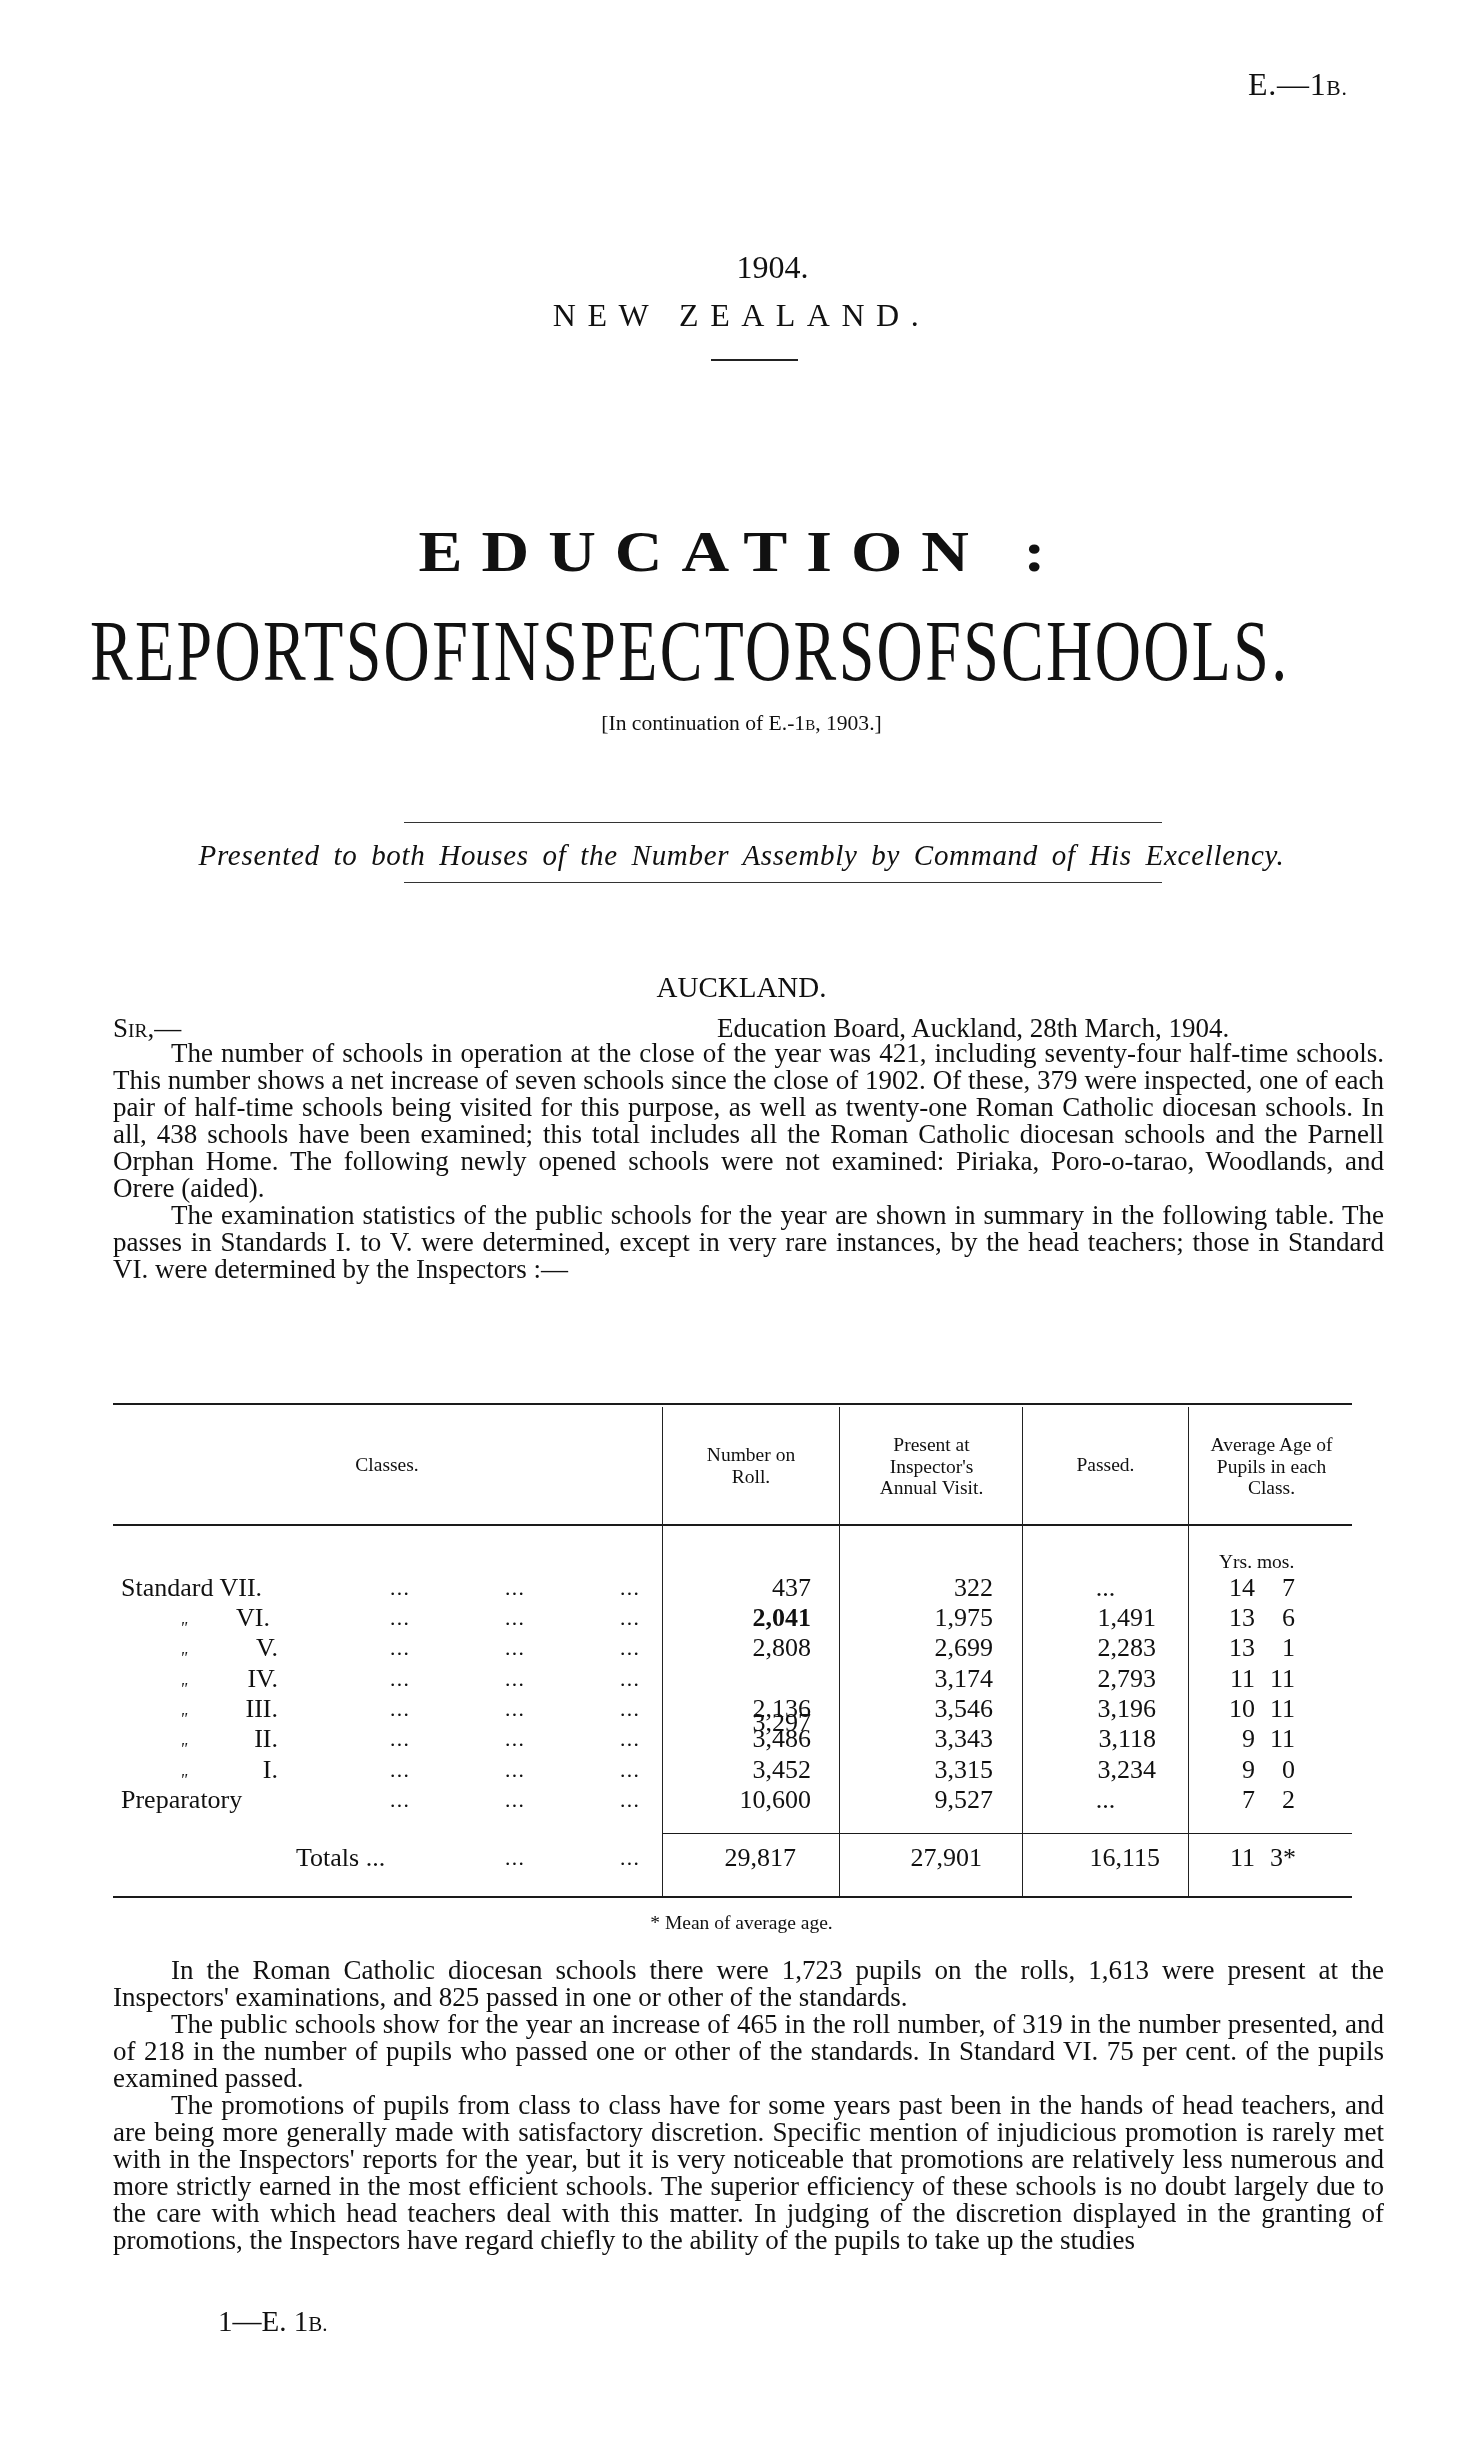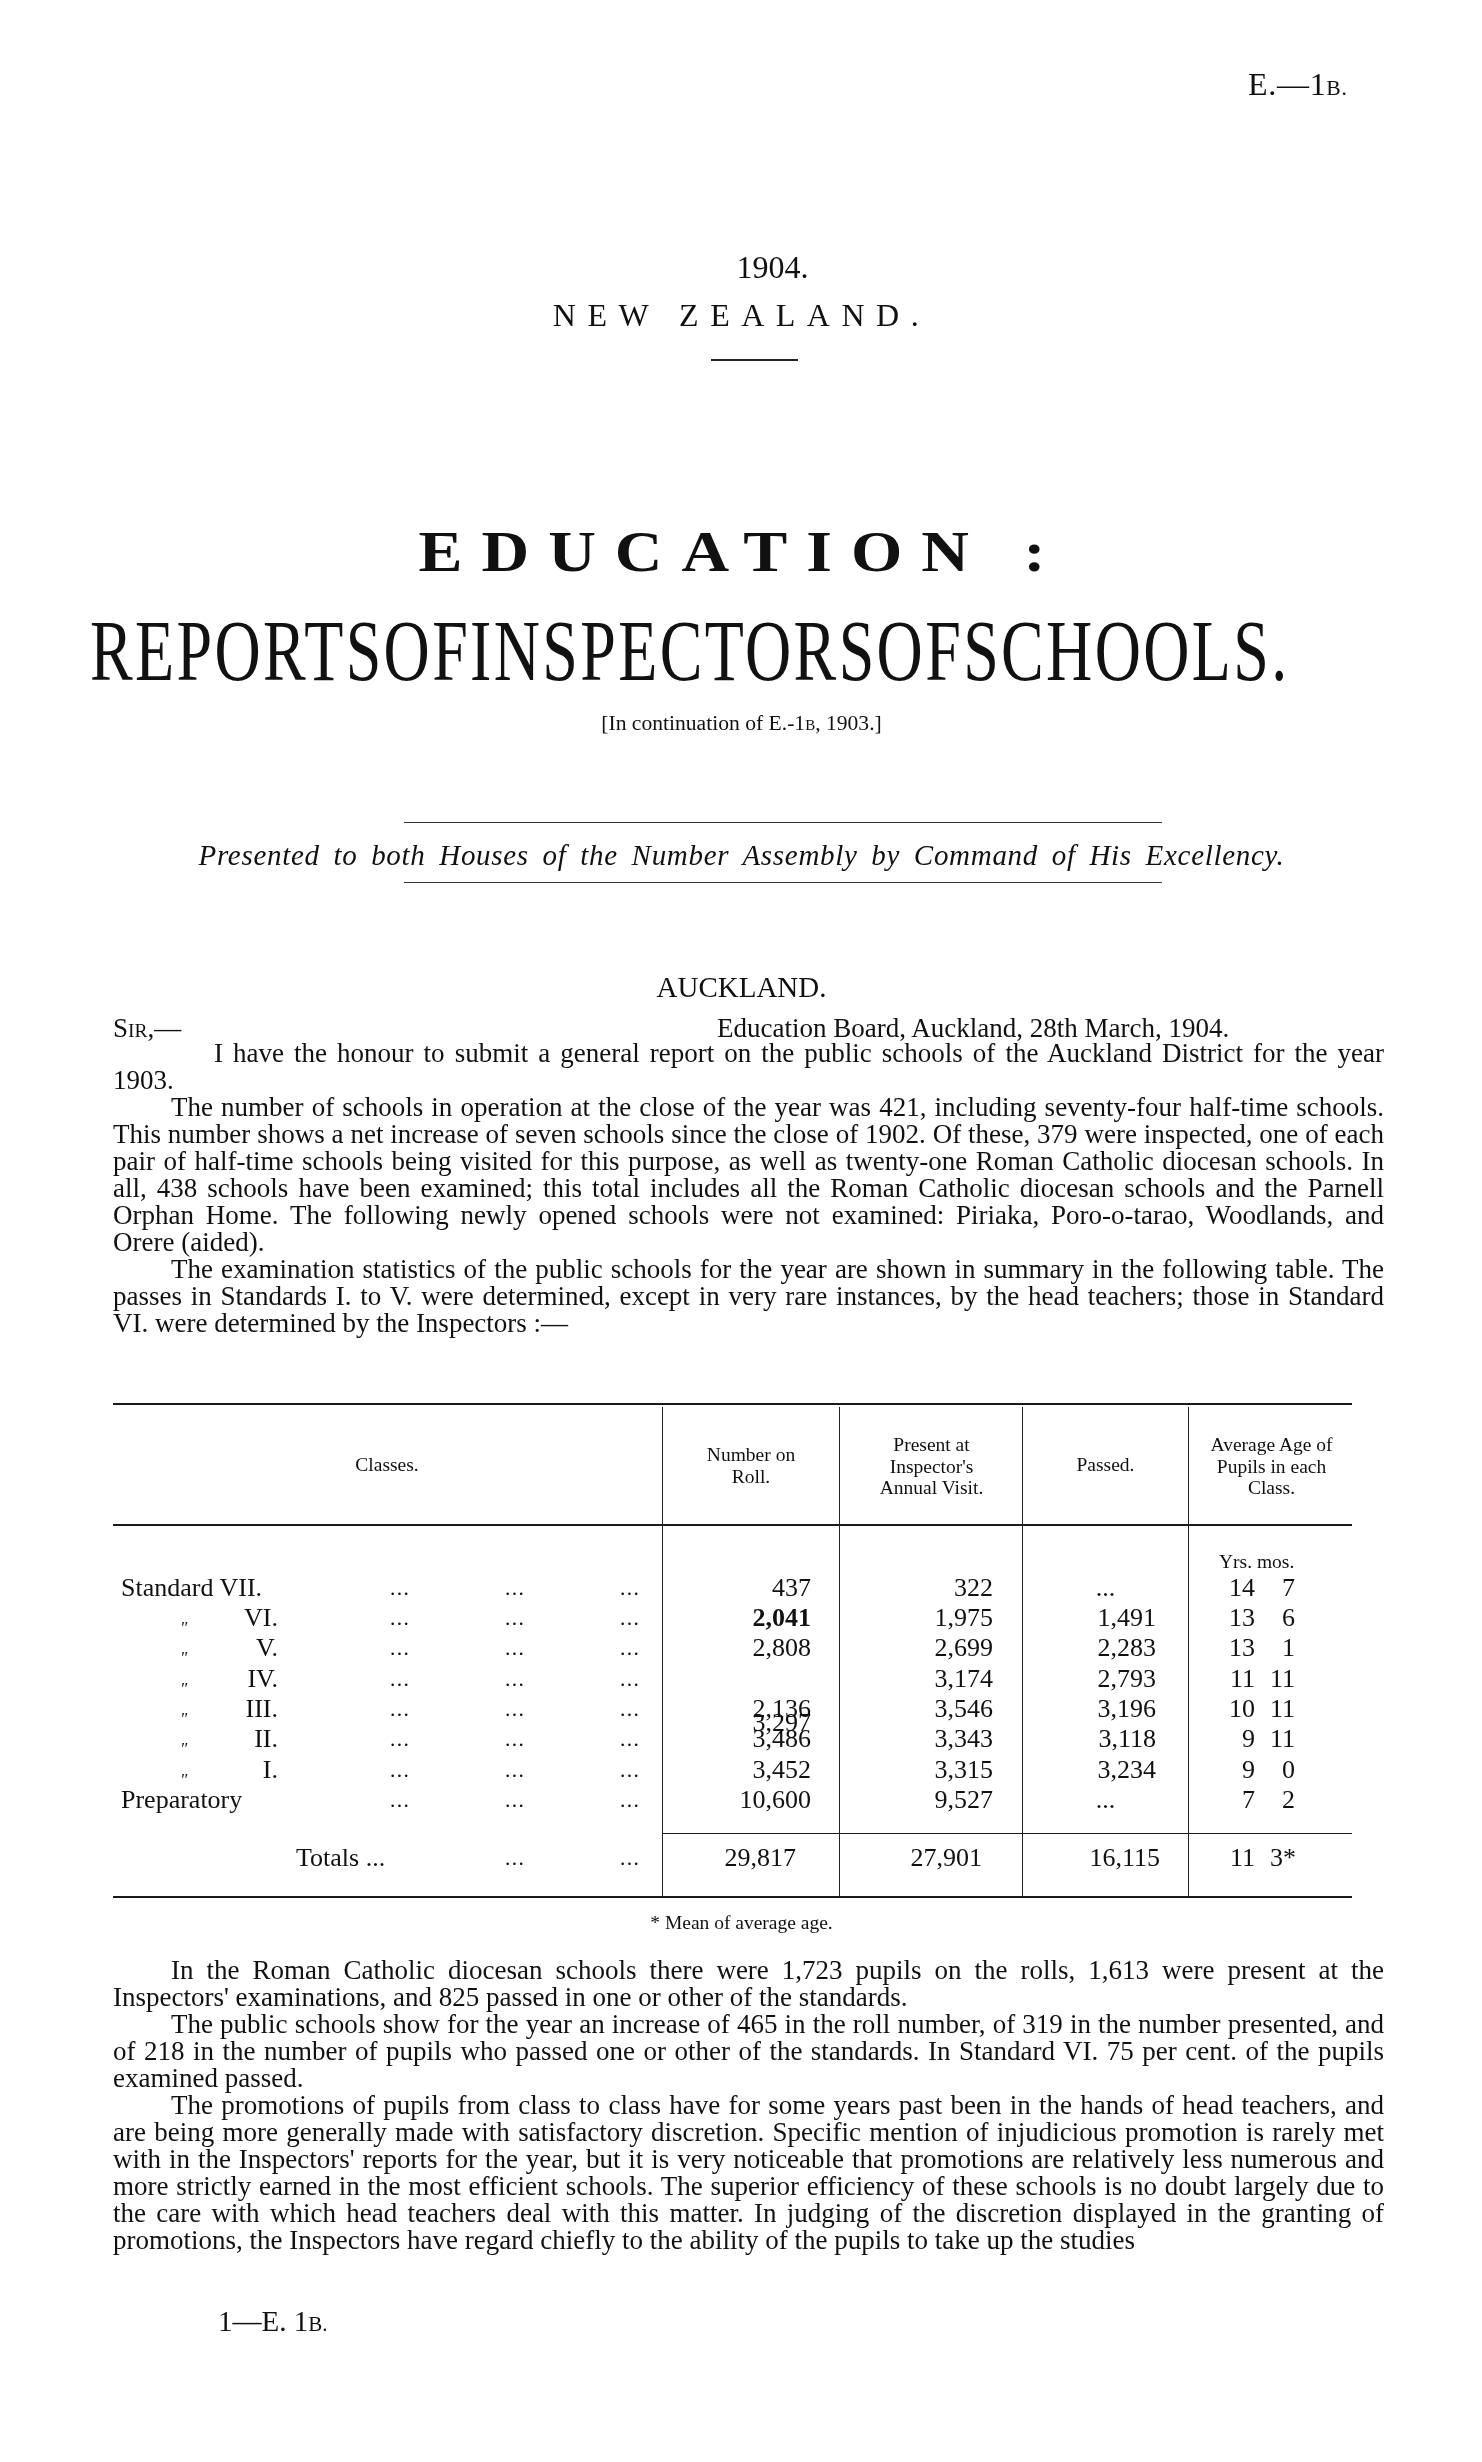--- a/index.html
+++ b/index.html
@@ -79,21 +79,20 @@
 <div class="abs center presented">Presented to both Houses of the Number Assembly by Command of His Excellency.</div>
 <div class="abs rule-thin presented-rule-2"></div>
 
 <div class="abs center section-heading">AUCKLAND.</div>
 <div class="abs salutation">
   <span>S</span><span class="sc">IR</span><span>,—</span>
 </div>
 <div class="abs dateline">Education Board, Auckland, 28th March, 1904.</div>
 
 <div class="abs body-text para" style="top:1040px;">
-  <p style="text-indent:101px;">I have the honour to submit a general report on the public schools of the Auckland District for the year 1903.</p>
   <p>The number of schools in operation at the close of the year was 421, including seventy-four half-time schools. This number shows a net increase of seven schools since the close of 1902. Of these, 379 were inspected, one of each pair of half-time schools being visited for this purpose, as well as twenty-one Roman Catholic diocesan schools. In all, 438 schools have been examined; this total includes all the Roman Catholic diocesan schools and the Parnell Orphan Home. The following newly opened schools were not examined: Piriaka, Poro-o-tarao, Woodlands, and Orere (aided).</p>
   <p>The examination statistics of the public schools for the year are shown in summary in the following table. The passes in Standards I. to V. were determined, except in very rare instances, by the head teachers; those in Standard VI. were determined by the Inspectors :—</p>
 </div>
 
 <div>
   <div class="tbl-rule" style="top:1403px;left:113px;width:1239px;"></div>
   <div class="tbl-rule" style="top:1524px;left:113px;width:1239px;"></div>
   <div class="tbl-rule" style="top:1833px;left:662px;width:690px;height:1.4px;"></div>
   <div class="tbl-rule" style="top:1896px;left:113px;width:1239px;"></div>
 
@@ -128,21 +127,21 @@
     <div class="cell dots" style="left:620px;">...</div>
     <div class="cell num" style="left:663px;width:148px;">437</div>
     <div class="cell num" style="left:841px;width:152px;">322</div>
     <div class="cell" style="left:1023px;width:165px;text-align:center;">...</div>
     <div class="cell num" style="left:1212px;width:43px;">14</div>
     <div class="cell num" style="left:1259px;width:36px;">7</div>
   </div>
 
   <div style="position:absolute;left:0;top:1603px;width:1483px;height:30px;">
     <div class="cell ditto" style="left:180px;top:10px;">"</div>
-    <div class="cell num" style="left:209px;width:69px;">VI.</div>
+    <div class="cell num" style="left:201px;width:69px;">VI.</div>
     <div class="cell dots" style="left:390px;">...</div>
     <div class="cell dots" style="left:505px;">...</div>
     <div class="cell dots" style="left:620px;">...</div>
     <div class="cell num" style="left:663px;width:148px;font-weight:bold;">2,041</div>
     <div class="cell num" style="left:841px;width:152px;">1,975</div>
     <div class="cell num" style="left:1023px;width:133px;">1,491</div>
     <div class="cell num" style="left:1212px;width:43px;">13</div>
     <div class="cell num" style="left:1259px;width:36px;">6</div>
   </div>
 

